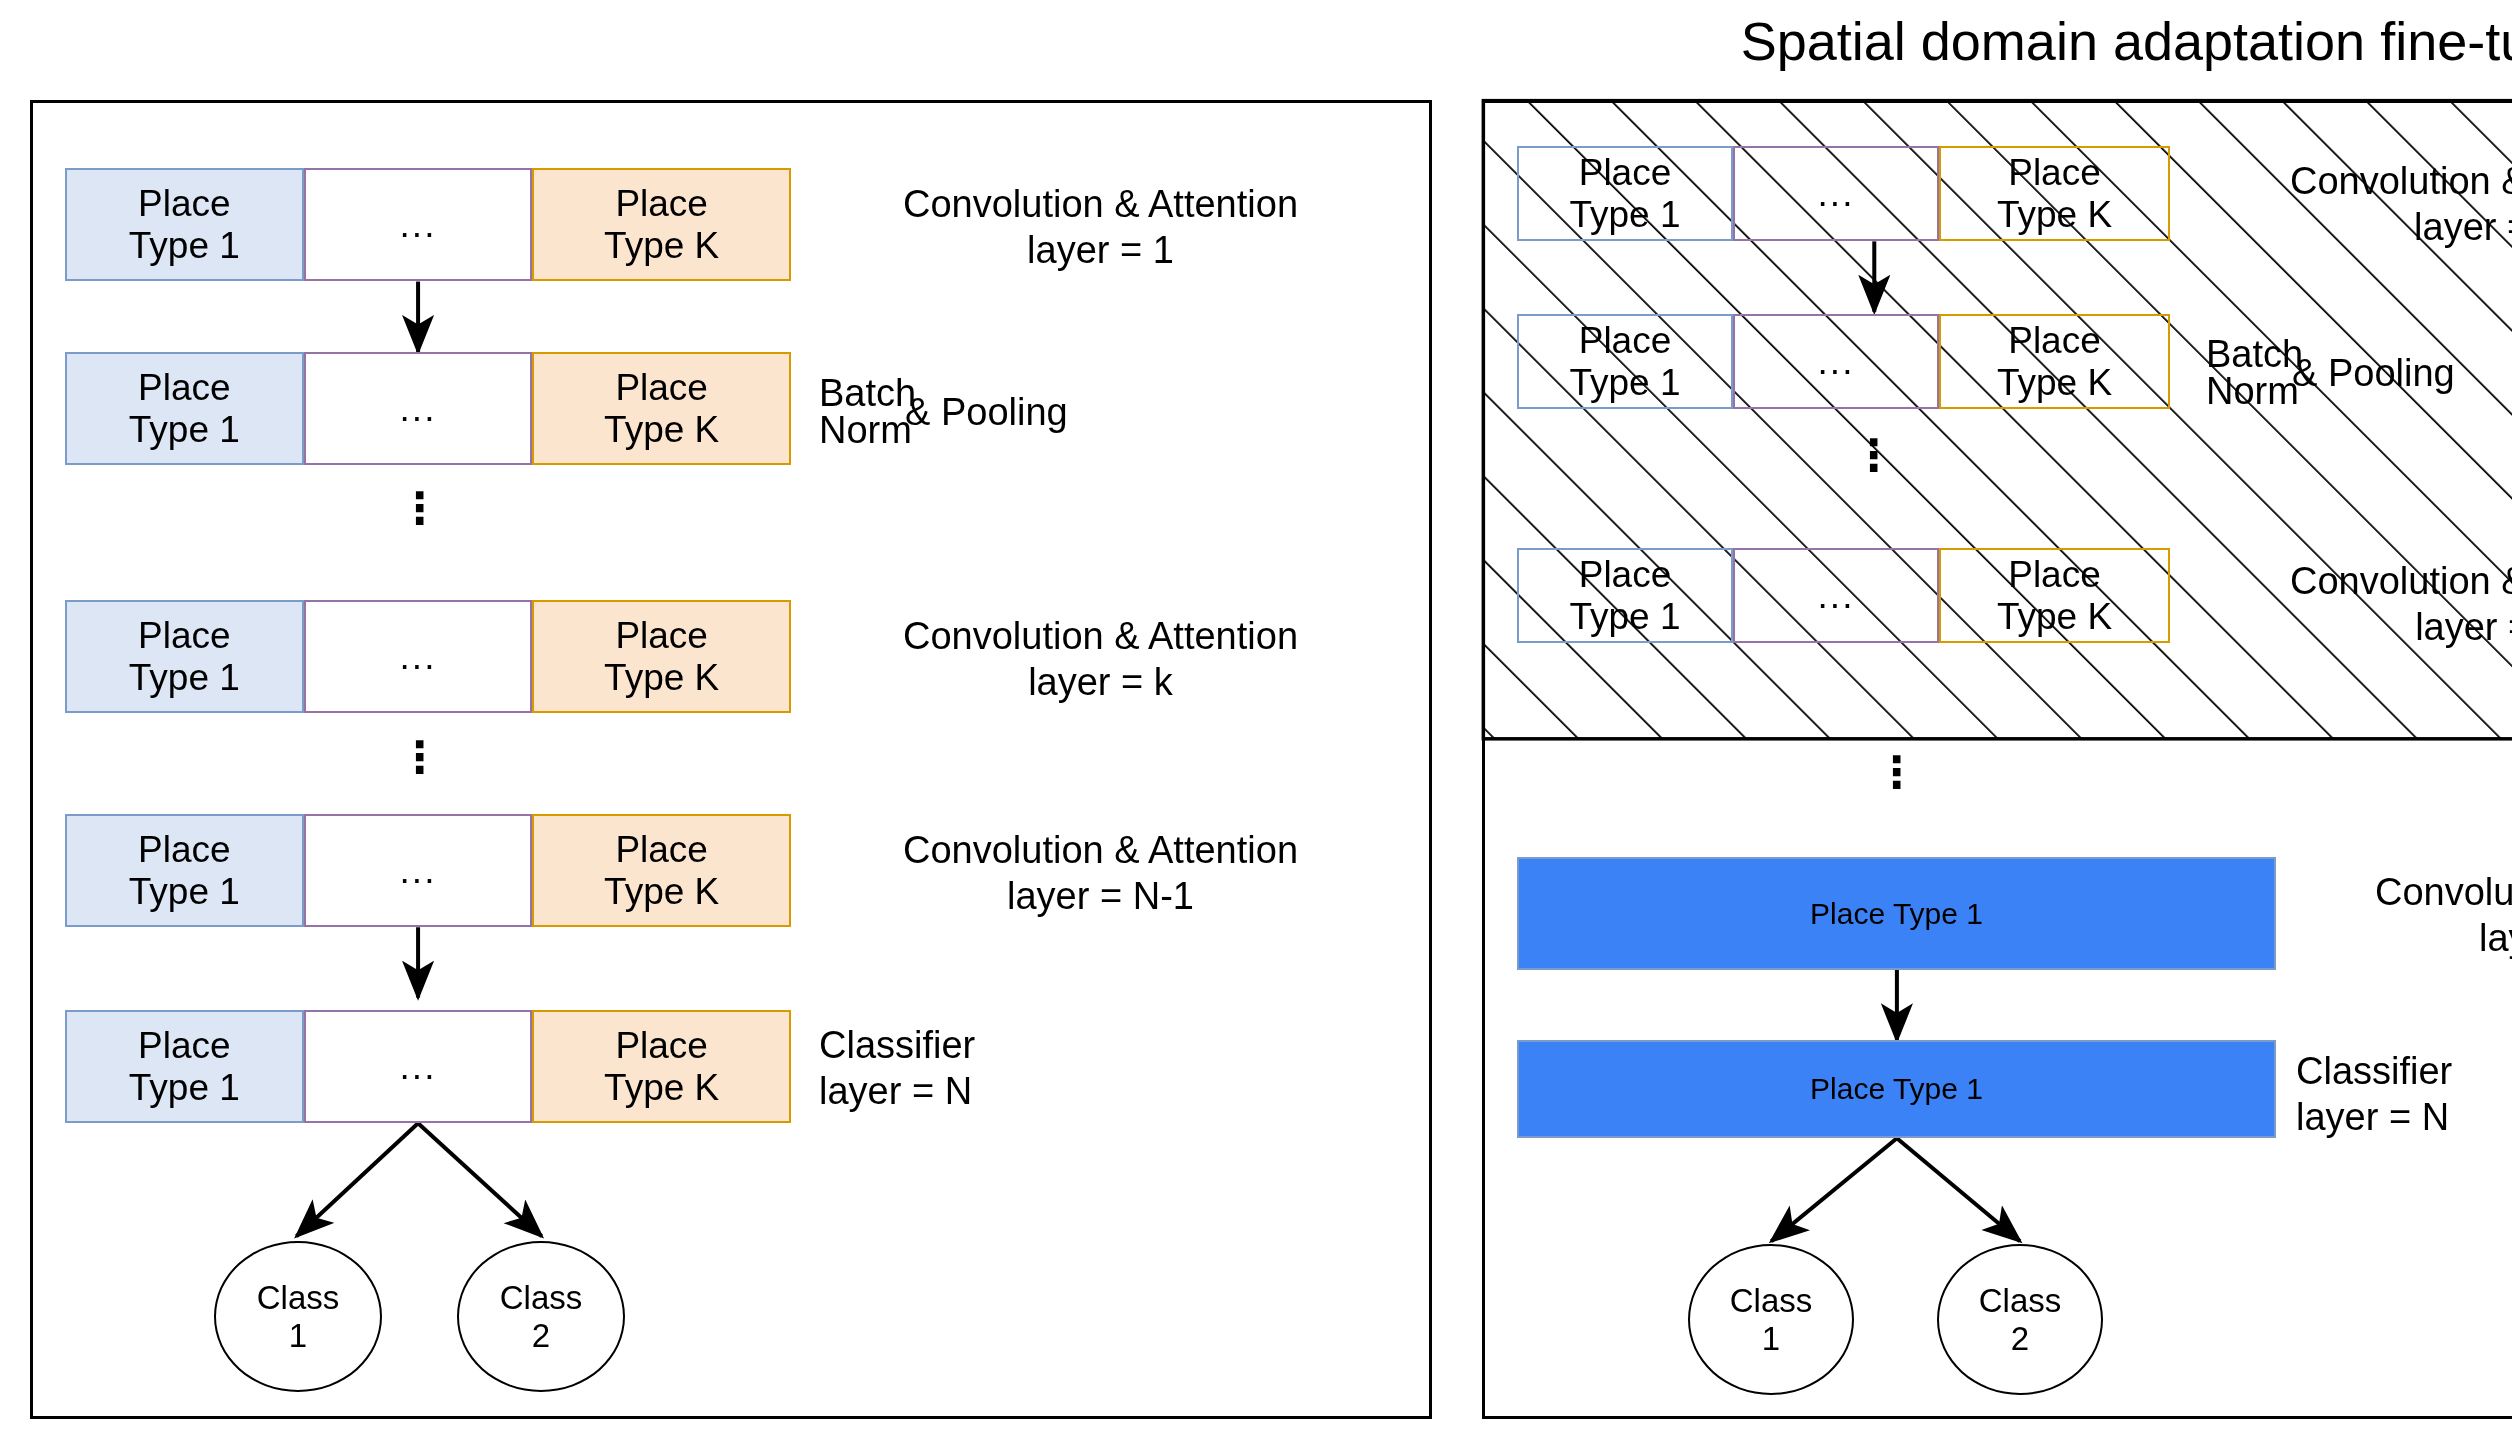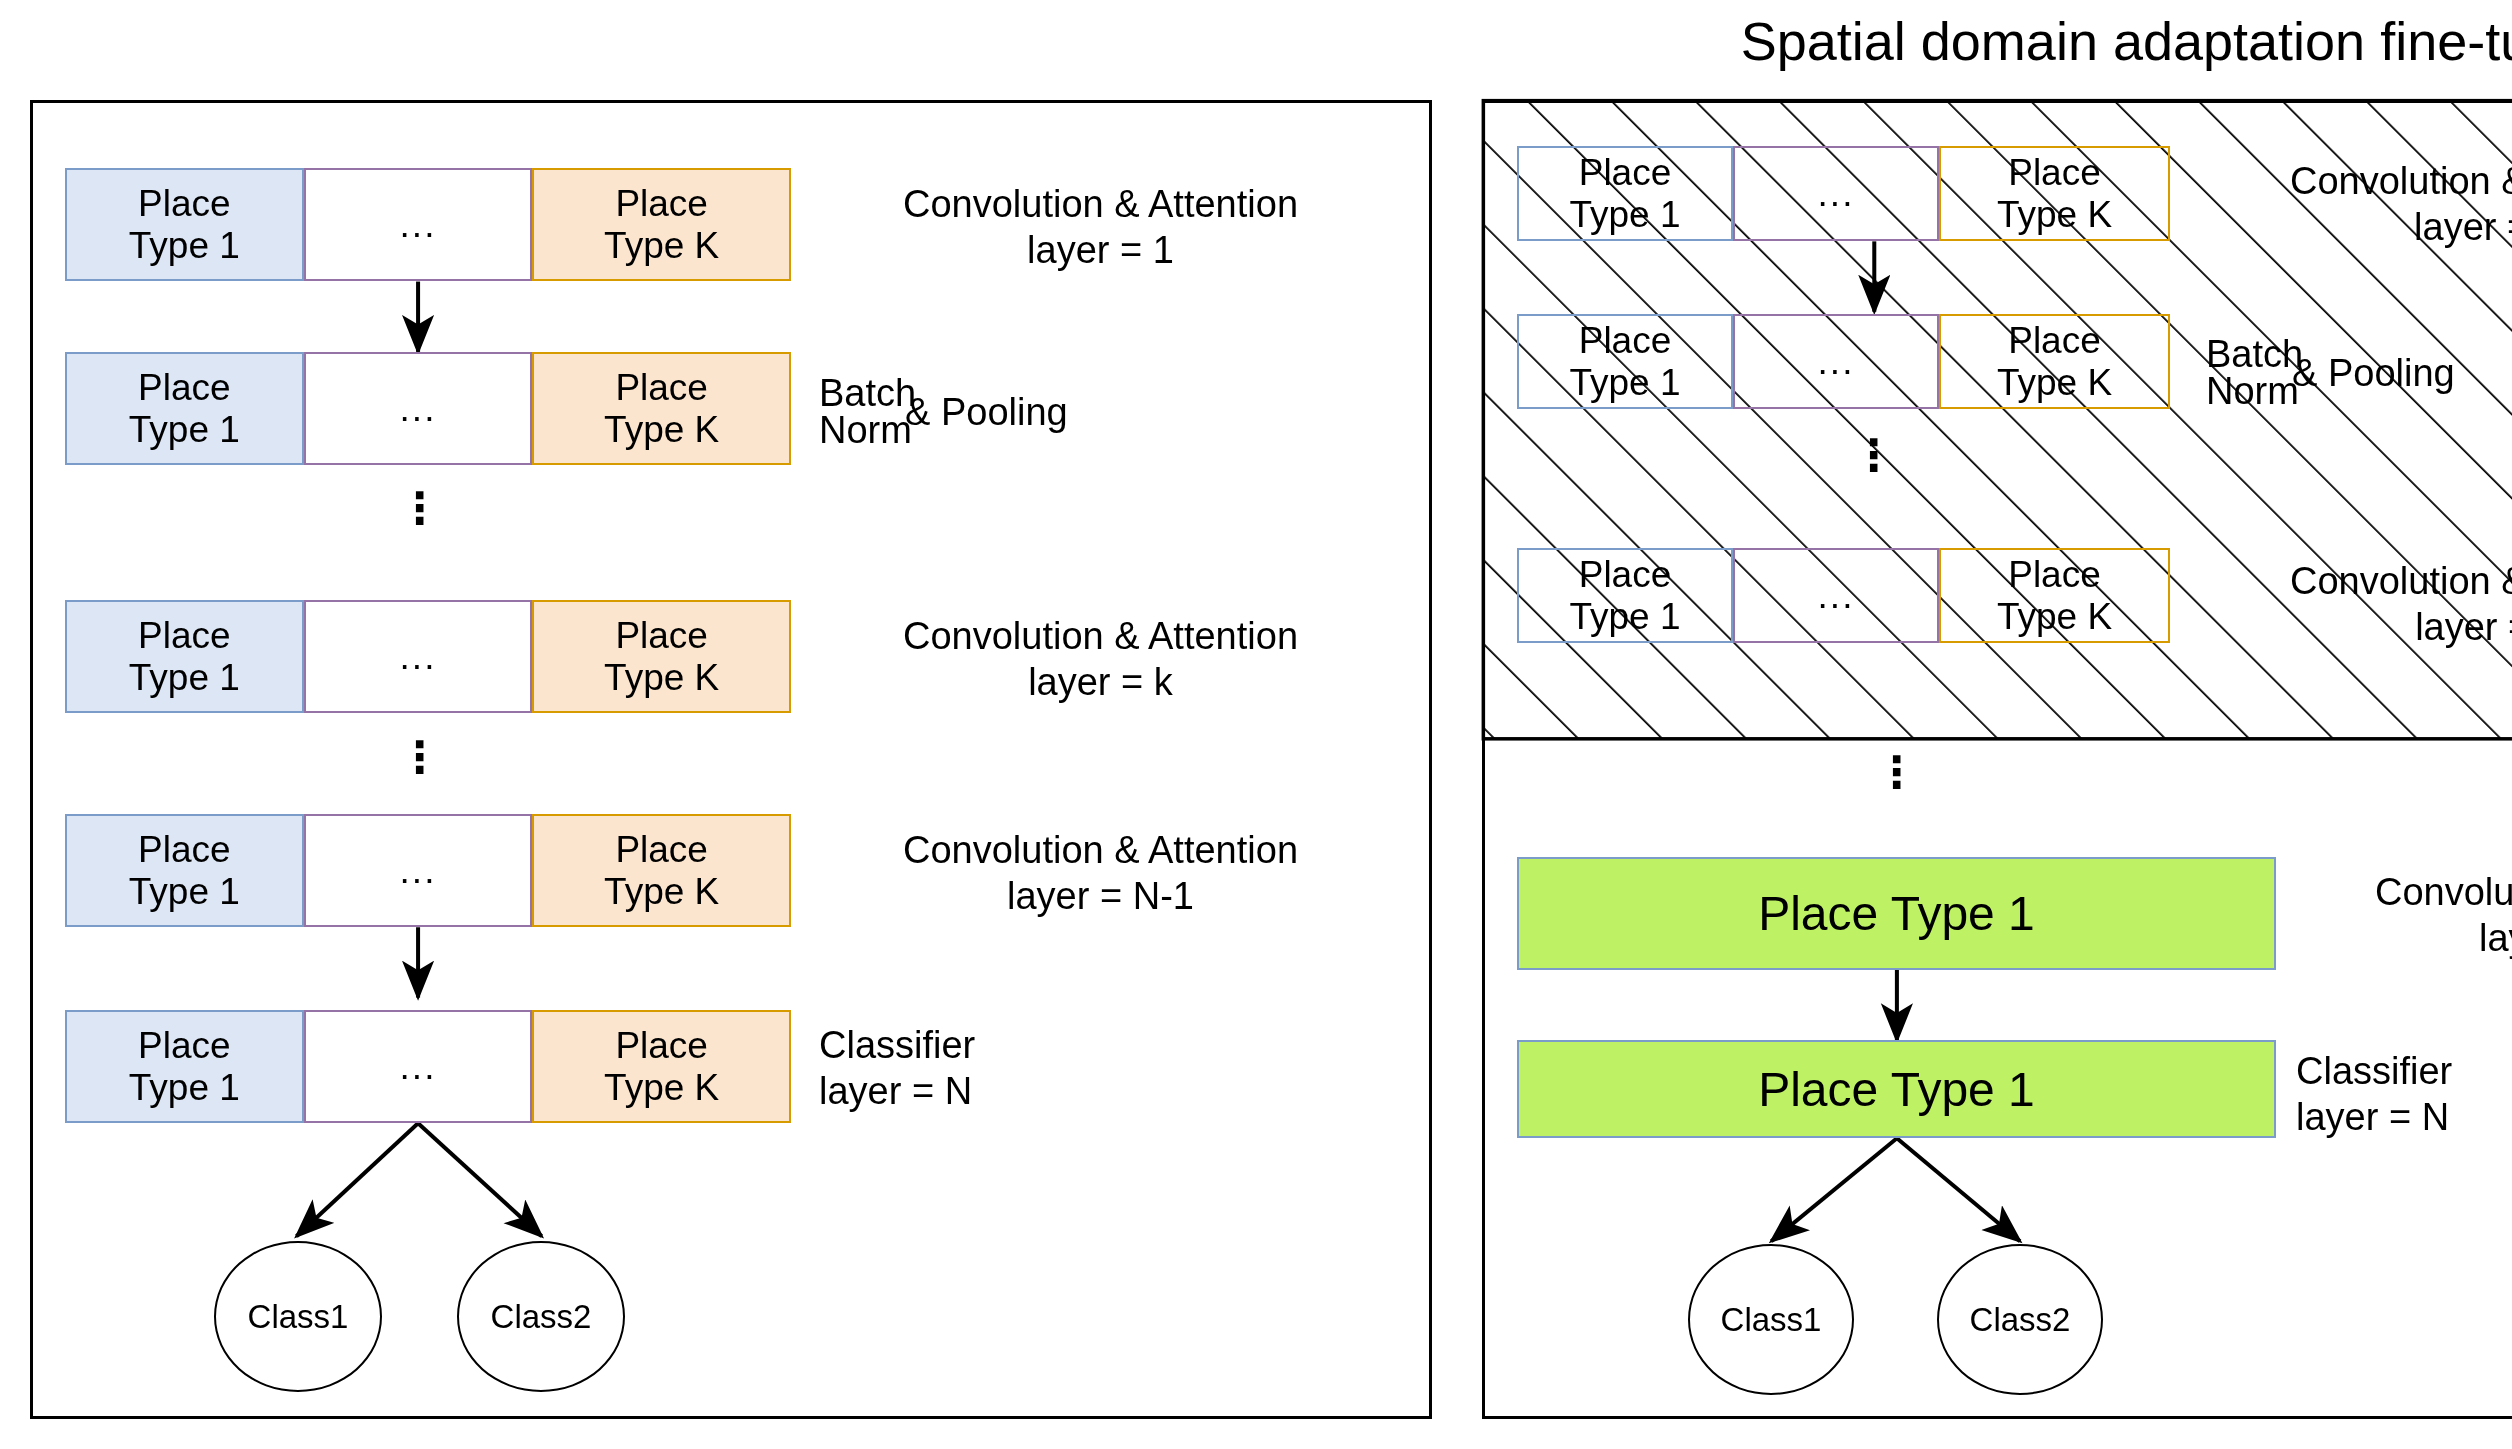--- a/index.html
+++ b/index.html
@@ -21,34 +21,34 @@
   .c-purple{background:#ffffff;border:2.5px solid #9673a6;}
   .c-orange{background:#fce5ce;border:2.5px solid #d79b00;}
   
   .hatch-mode .c-blue{background:transparent;border-width:2px;}
   .hatch-mode .c-purple{background:transparent;border-width:2px;}
   .hatch-mode .c-orange{background:transparent;border-width:2px;}
 
   .dots{font-size:37px;letter-spacing:2px;}
 
   
-  .widebox{position:absolute;background:#bef264;border:2.5px solid #7b9cc8;box-sizing:border-box;
-           display:flex;align-items:center;justify-content:center;font-size:48px;}
+  .widebox{position:absolute;background:#3b82f6;border:2.5px solid #7b9cc8;box-sizing:border-box;
+           display:flex;align-items:center;justify-content:center;font-size:30px;}
 
   
   .rowlabel{position:absolute;font-size:38px;line-height:1.22;white-space:nowrap;}
   .rl-center{text-align:center;}
   .rl-left{text-align:left;}
 
   
   .vdots{position:absolute;font-size:43px;line-height:0.62;text-align:center;font-weight:700;}
 
   
   .node{position:absolute;border:2.5px solid #000;border-radius:50%;background:#fff;box-sizing:border-box;
-        display:flex;flex-direction:row;align-items:center;justify-content:center;
+        display:flex;flex-direction:column;align-items:center;justify-content:center;
         font-size:33px;line-height:1.15;}
 
   
   .bn{position:absolute;font-size:38px;line-height:1.2;white-space:nowrap;}
   .bn .l1{position:absolute;left:0;top:0;}
   .bn .l2{position:absolute;left:0;top:37px;}
   .bn .amp{position:absolute;left:86px;top:19px;}
 
   svg.overlay{position:absolute;left:0;top:0;width:3331px;height:1450px;pointer-events:none;}
 </style>

